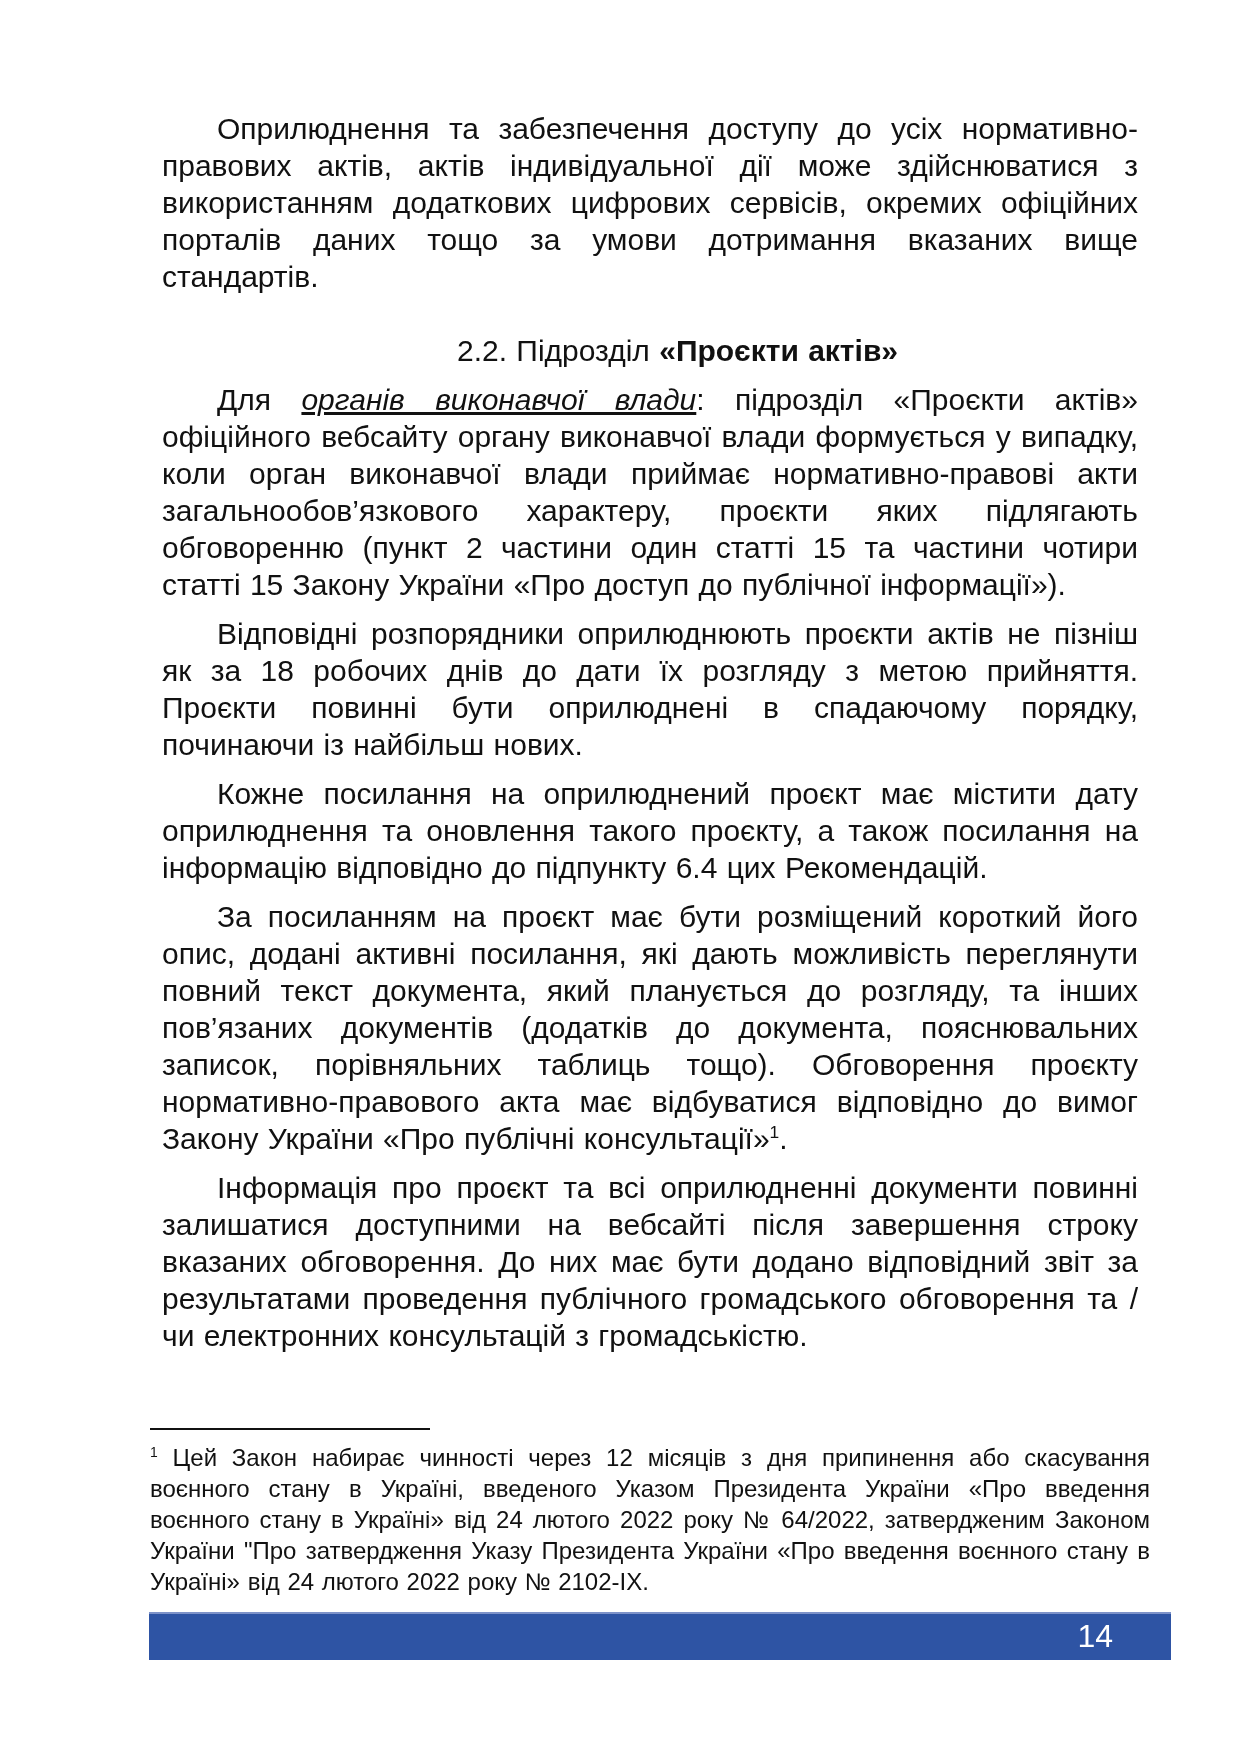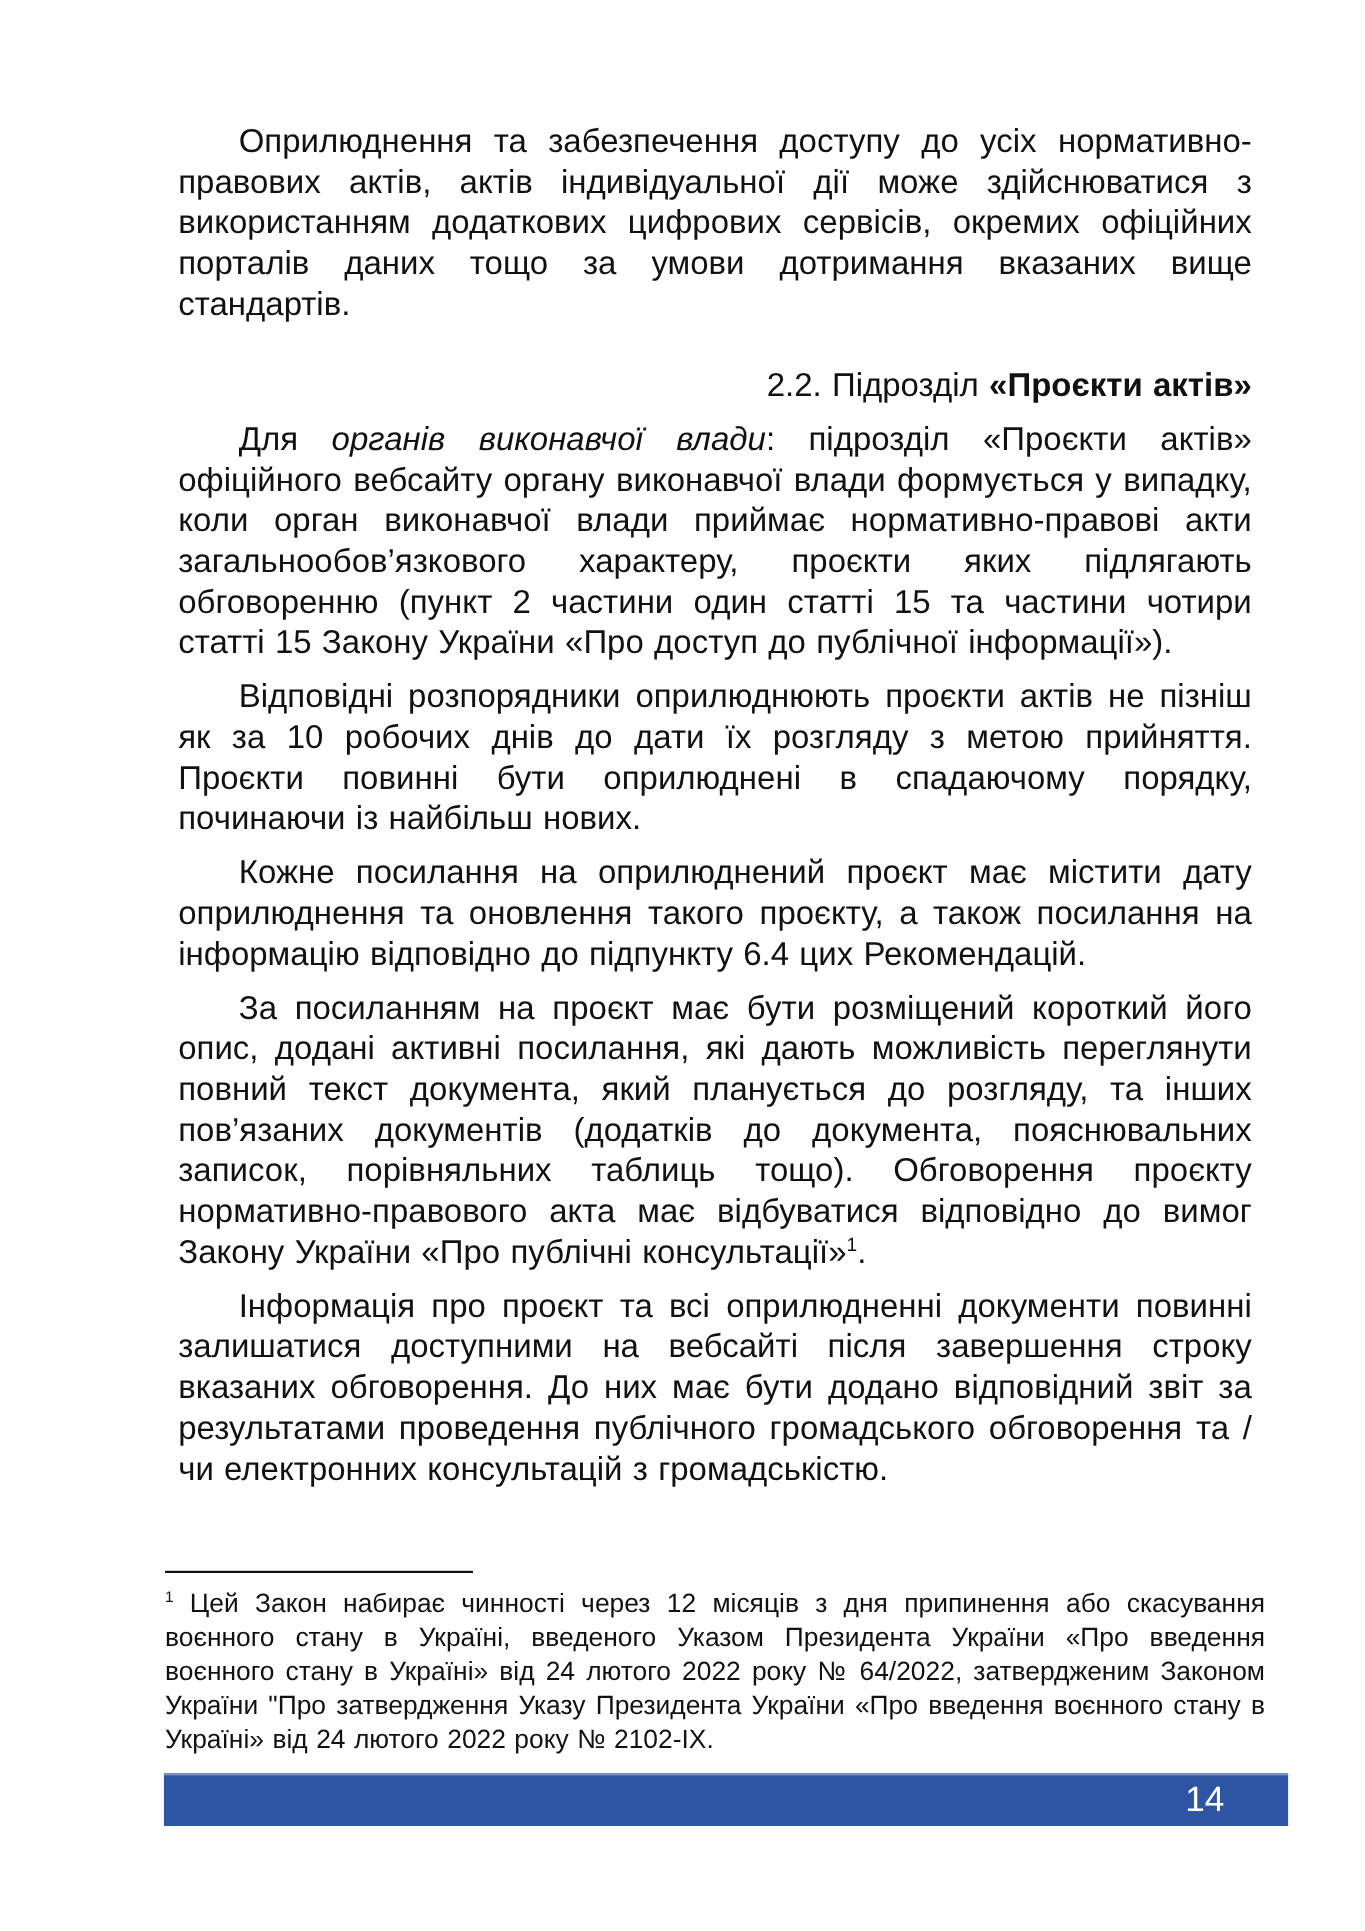--- a/index.html
+++ b/index.html
@@ -25,25 +25,25 @@
     line-height: 37px;
     text-align: justify;
   }
   .para {
     margin: 12px;
     text-indent: 55px;
     word-spacing: 1px;
   }
   .para.heading {
     margin-top: 37px;
-    text-align: right;
+    text-align: center;
   }
   .seg-regular { font-style: normal; font-weight: normal; }
   .seg-bold    { font-weight: bold; }
-  .seg-italic  { font-style: italic; }
+  .seg-italic  { font-style: italic; text-decoration: underline; }
   .seg-sup {
     font-size: 58%;
     vertical-align: super;
     line-height: 0;
   }
   .footnote {
     position: absolute;
     left: 150px;
     top: 1428px;
     width: 1000px;
@@ -82,21 +82,21 @@
 </style>
 </head>
 <body>
 
 <div class="page">
 
   <div class="content">
     <p class="para"><span class="seg-regular">Оприлюднення та забезпечення доступу до усіх нормативно-правових актів, актів індивідуальної дії може здійснюватися з використанням додаткових цифрових сервісів, окремих офіційних порталів даних тощо за умови дотримання вказаних вище стандартів.</span></p>
     <p class="para heading"><span class="seg-regular">2.2. Підрозділ </span><span class="seg-bold">«Проєкти актів»</span></p>
     <p class="para"><span class="seg-regular">Для </span><span class="seg-italic">органів виконавчої влади</span><span class="seg-regular">: підрозділ «Проєкти актів» офіційного вебсайту органу виконавчої влади формується у випадку, коли орган виконавчої влади приймає нормативно-правові акти загальнообов’язкового характеру, проєкти яких підлягають обговоренню (пункт 2 частини один статті 15 та частини чотири статті 15 Закону України «Про доступ до публічної інформації»).</span></p>
-    <p class="para"><span class="seg-regular">Відповідні розпорядники оприлюднюють проєкти актів не пізніш як за 10 робочих днів до дати їх розгляду з метою прийняття. Проєкти повинні бути оприлюднені в спадаючому порядку, починаючи із найбільш нових.</span></p>
+    <p class="para"><span class="seg-regular">Відповідні розпорядники оприлюднюють проєкти актів не пізніш як за 18 робочих днів до дати їх розгляду з метою прийняття. Проєкти повинні бути оприлюднені в спадаючому порядку, починаючи із найбільш нових.</span></p>
     <p class="para"><span class="seg-regular">Кожне посилання на оприлюднений проєкт має містити дату оприлюднення та оновлення такого проєкту, а також посилання на інформацію відповідно до підпункту 6.4 цих Рекомендацій.</span></p>
     <p class="para"><span class="seg-regular">За посиланням на проєкт має бути розміщений короткий його опис, додані активні посилання, які дають можливість переглянути повний текст документа, який планується до розгляду, та інших пов’язаних документів (додатків до документа, пояснювальних записок, порівняльних таблиць тощо). Обговорення проєкту нормативно-правового акта має відбуватися відповідно до вимог Закону України «Про публічні консультації»</span><span class="seg-sup">1</span><span class="seg-regular">.</span></p>
     <p class="para"><span class="seg-regular">Інформація про проєкт та всі оприлюдненні документи повинні залишатися доступними на вебсайті після завершення строку вказаних обговорення. До них має бути додано відповідний звіт за результатами проведення публічного громадського обговорення та / чи електронних консультацій з громадськістю.</span></p>
   </div>
 
   <div class="footnote">
     <div class="footnote-rule"></div>
     <p class="footnote-text"><span class="seg-sup">1</span><span class="seg-regular"> Цей Закон набирає чинності через 12 місяців з дня припинення або скасування воєнного стану в Україні, введеного Указом Президента України «Про введення воєнного стану в Україні» від 24 лютого 2022 року № 64/2022, затвердженим Законом України "Про затвердження Указу Президента України «Про введення воєнного стану в Україні» від 24 лютого 2022 року № 2102-IX.</span></p>
   </div>
 

